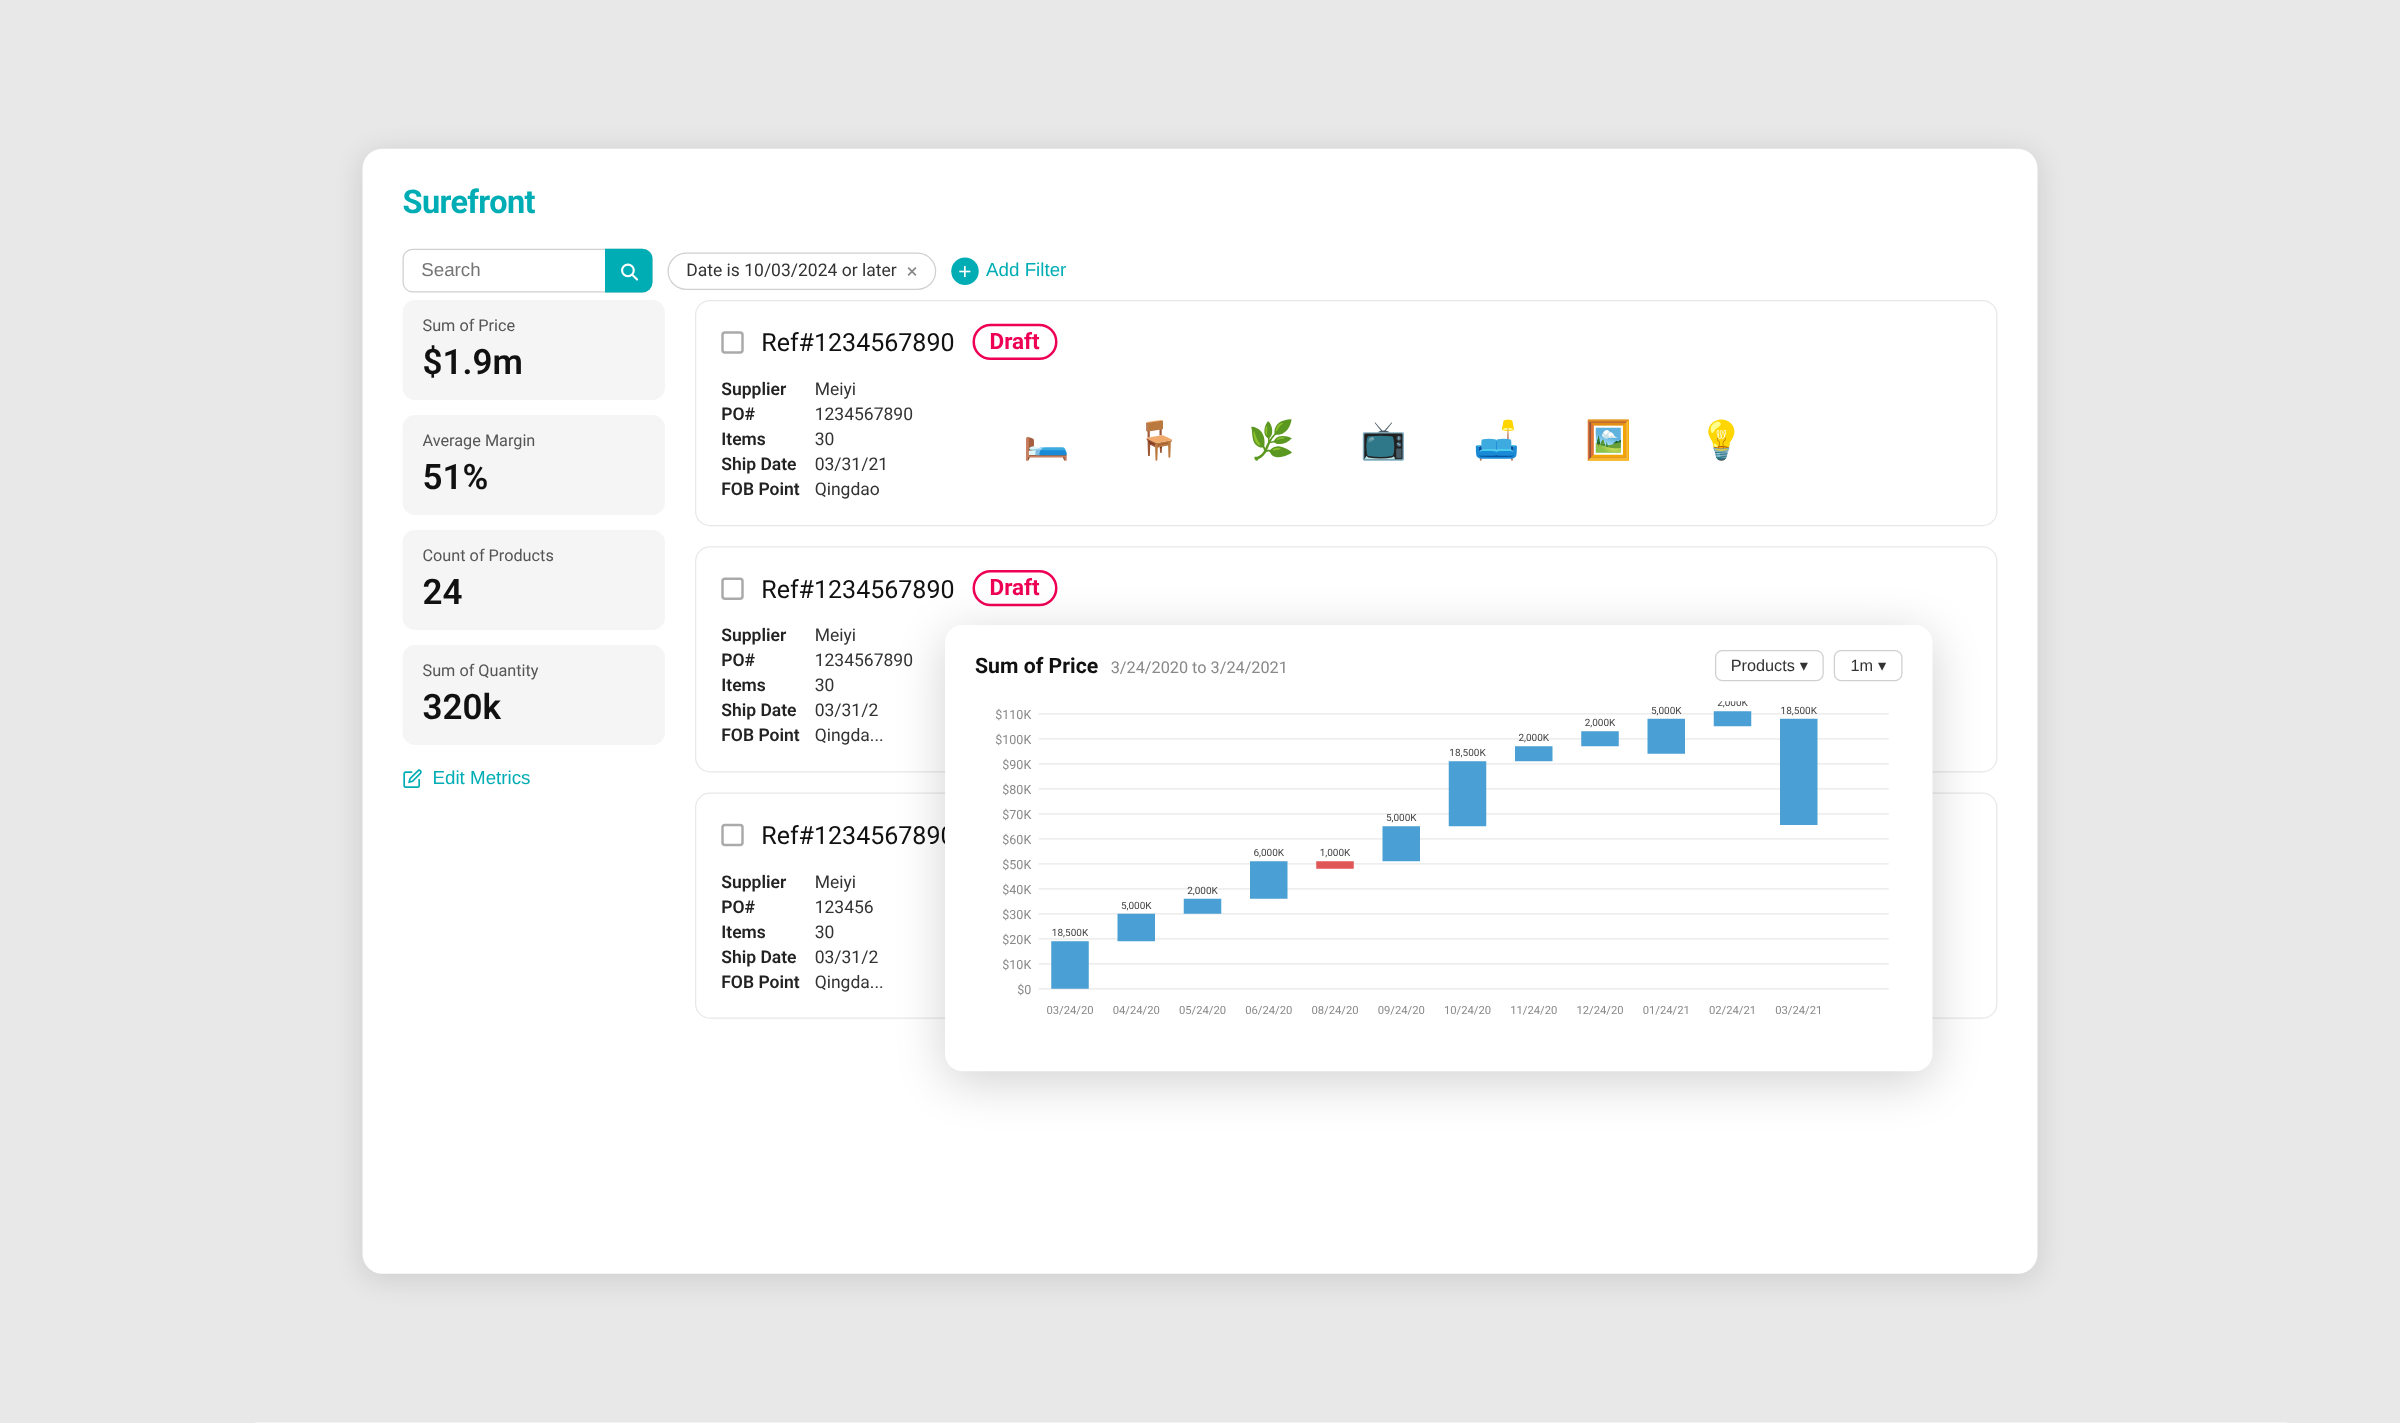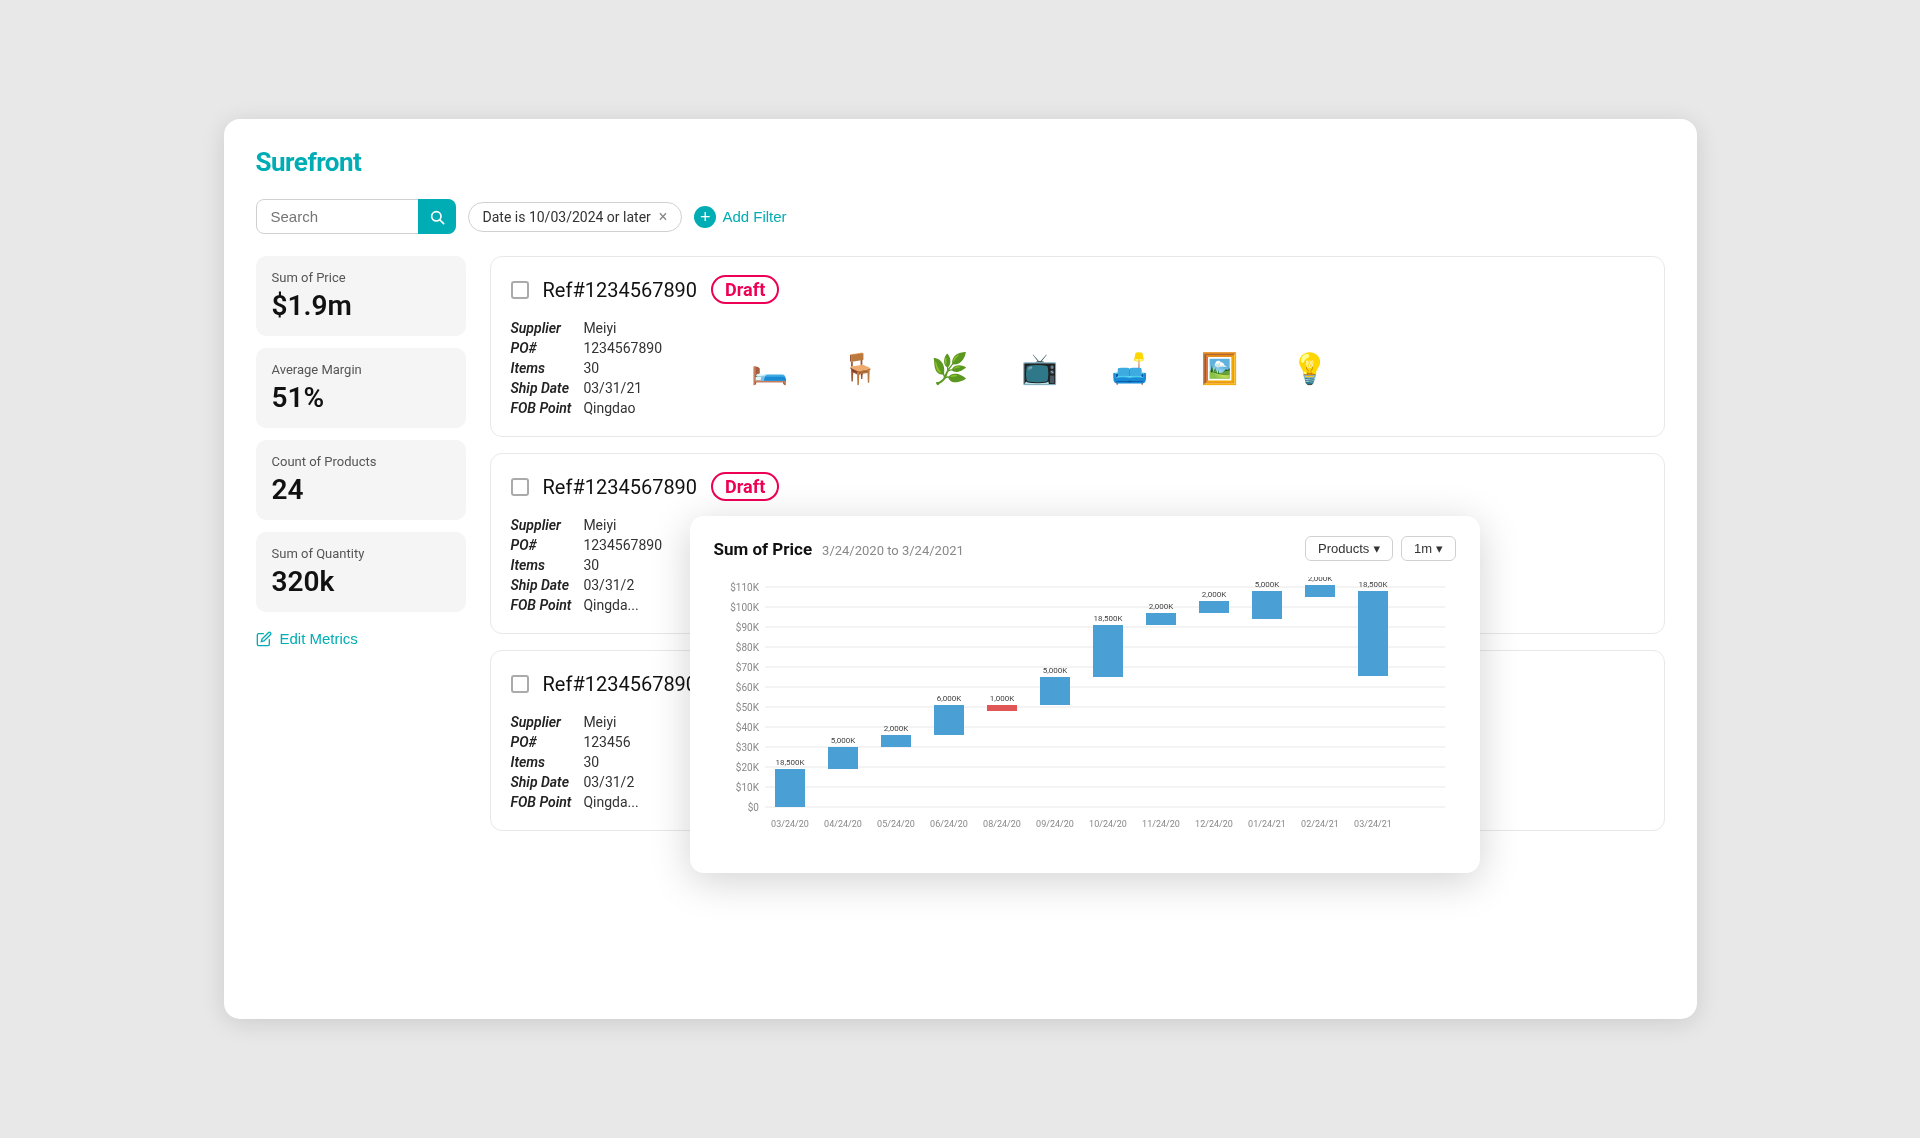--- a/index.html
+++ b/index.html
@@ -9,37 +9,37 @@
       display: flex;
       justify-content: center;
       align-items: center;
       min-height: 100vh;
       padding: 20px;
     }
     .app-container {
       background: #fff;
       border-radius: 16px;
       box-shadow: 0 4px 24px rgba(0,0,0,0.12);
-      width: 1473px;
+      width: 1340px;
       min-height: 900px;
       padding: 28px 32px 40px;
       position: relative;
     }
     .logo {
       font-size: 26px;
       font-weight: 700;
       color: #00adb5;
       margin-bottom: 22px;
       letter-spacing: -0.5px;
     }
     .top-bar {
       display: flex;
       align-items: center;
       gap: 12px;
-      margin-bottom: 22px;
+      margin-bottom: 6px;
     }
     .search-wrapper {
       position: relative;
       display: flex;
       align-items: center;
     }
     .search-input {
       border: 1.5px solid #d0d0d0;
       border-radius: 8px;
       padding: 8px 40px 8px 14px;
@@ -189,21 +189,20 @@
     .order-info td {
       padding: 2px 12px 2px 0;
       font-size: 14px;
       color: #333;
       vertical-align: top;
     }
     .order-info td:first-child {
       font-weight: 600;
       color: #222;
       white-space: nowrap;
-      font-style: italic;
     }
     .product-images {
       display: flex;
       gap: 10px;
       align-items: center;
       flex-wrap: wrap;
       padding-left: 20px;
     }
     
     .prod-img-placeholder {

